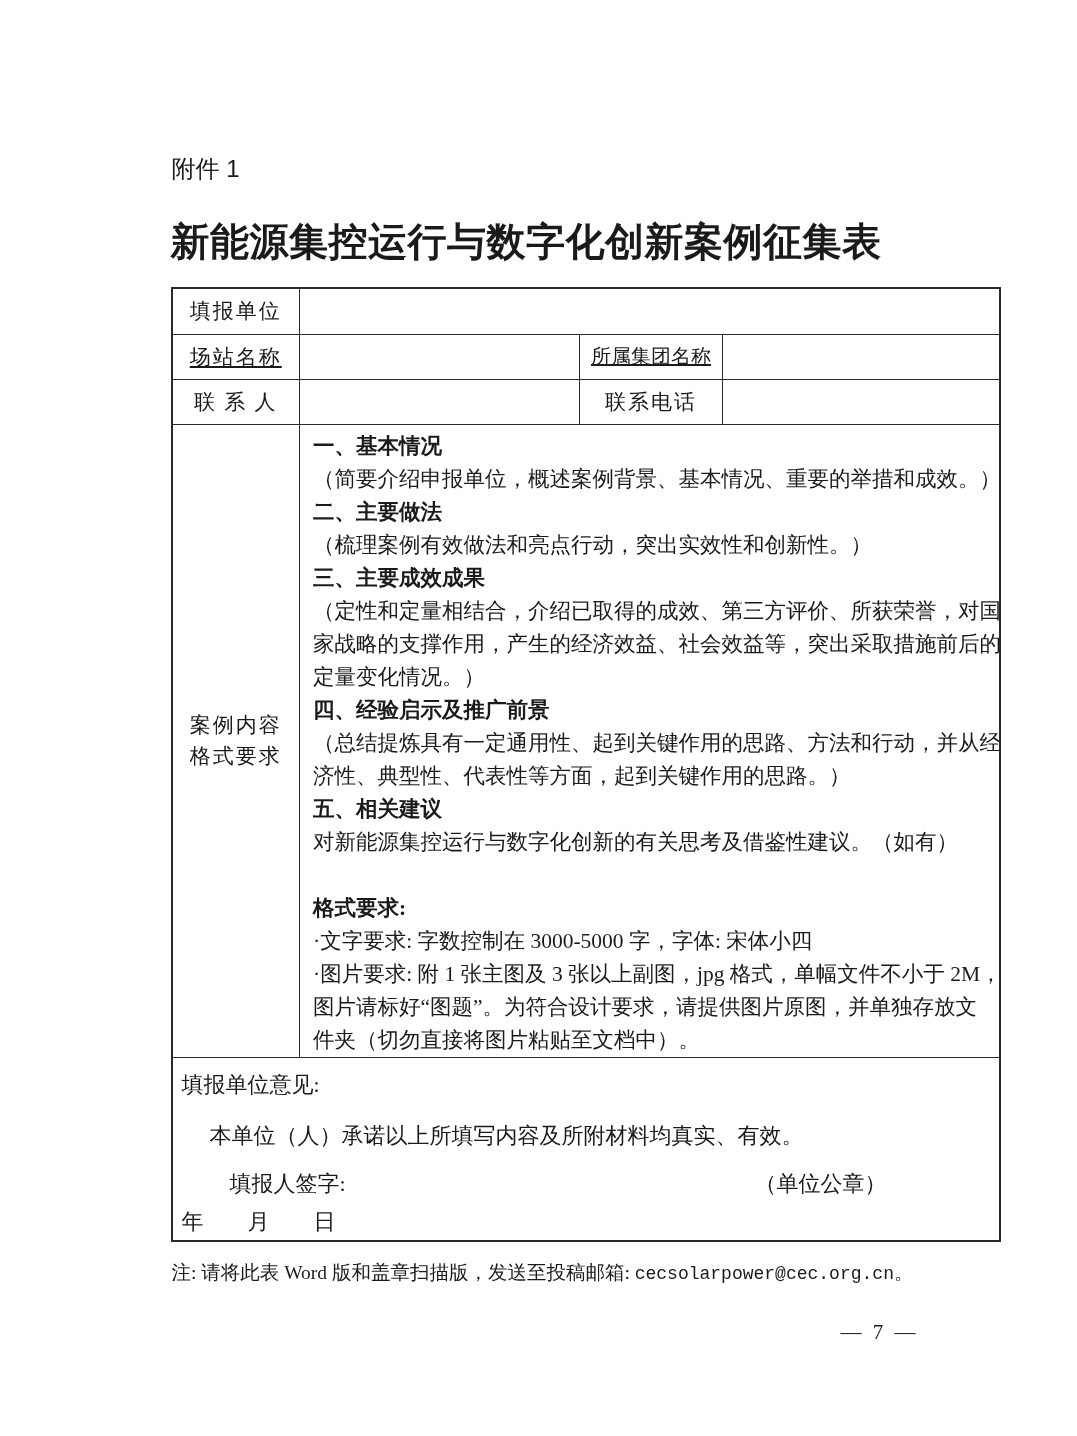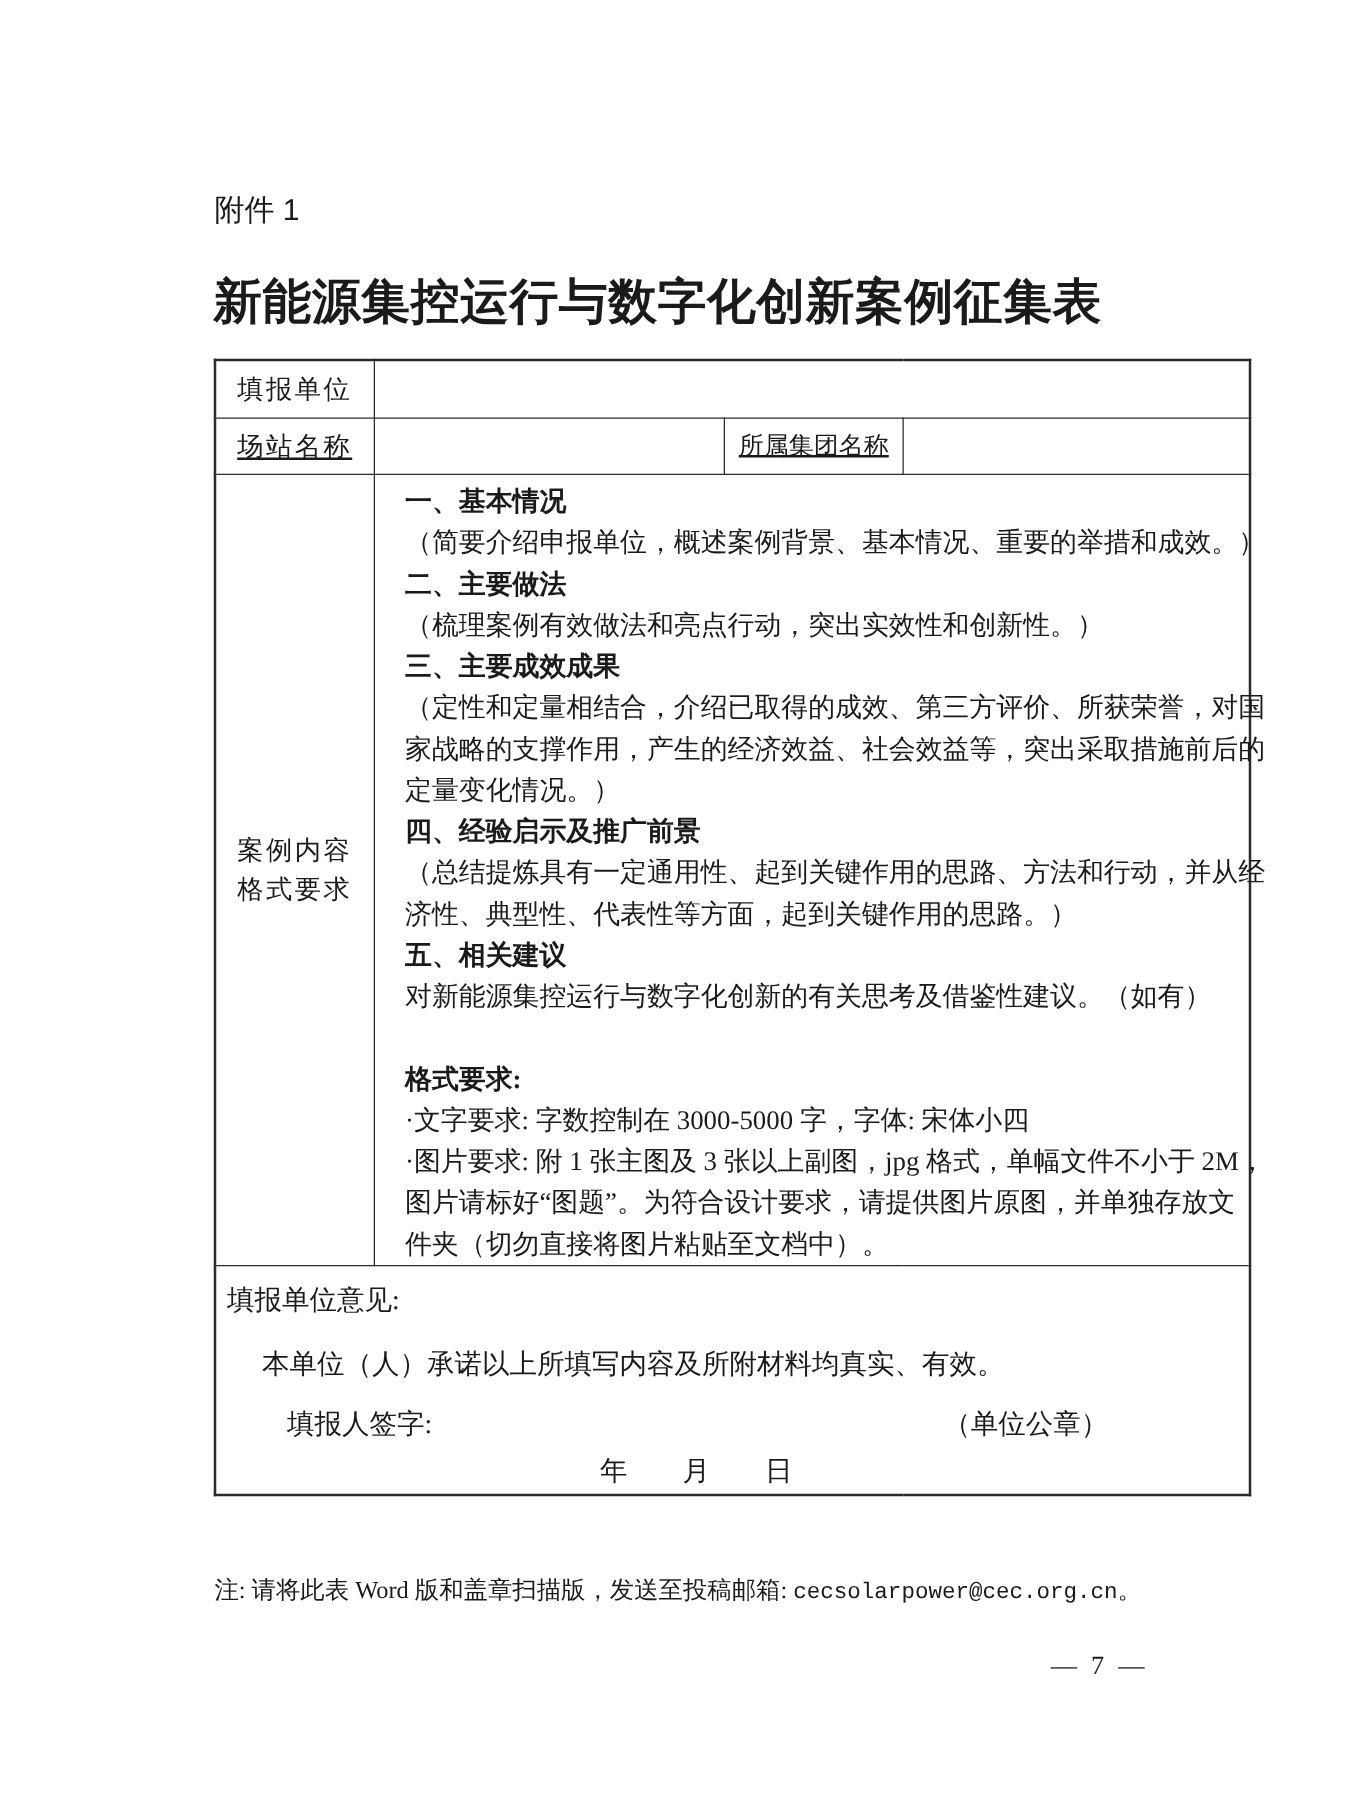--- a/index.html
+++ b/index.html
@@ -58,21 +58,21 @@
     letter-spacing: 2px;
     white-space: nowrap;
   }
   .label-cell.small {
     font-size: 20px;
     letter-spacing: 0;
   }
   .case-label div { line-height: 31px; }
   .content-cell {
     vertical-align: top;
-    padding: 5px 8px 0 24px;
+    padding: 5px 8px 0 13px;
   }
   .case-line {
     font-size: 21.5px;
     line-height: 33px;
     min-height: 33px;
     white-space: nowrap;
   }
   .case-line.bold { font-weight: bold; }
   .opinion-cell {
     vertical-align: top;
@@ -82,21 +82,21 @@
   }
   .opinion-commit { margin: 23px 0 0 28px; }
   .sig-row {
     display: flex;
     justify-content: space-between;
     margin: 20px 0 0 48px;
     padding-right: 112px;
   }
   .date-row {
     margin-top: 10px;
-    text-align: center;
+    text-align: left;
     padding-right: 66px;
   }
   .note-line {
     position: absolute;
     left: 128px;
     top: 1260px;
     font-size: 19.5px;
     line-height: 26px;
     white-space: nowrap;
   }
@@ -131,20 +131,26 @@
     </colgroup>
     <tbody>
         <tr class="r1">
       <td class="label-cell">填报单位</td>
       <td colspan="3"></td>
     </tr>
     <tr class="r2">
       <td class="label-cell">场站名称</td>
       <td></td>
       <td class="label-cell small">所属集团名称</td>
+      <td></td>
+    </tr>
+    <tr class="r3">
+      <td class="label-cell">联 系 人</td>
+      <td></td>
+      <td class="label-cell">联系电话</td>
       <td></td>
     </tr>
     <tr class="r4">
       <td class="label-cell case-label">
         <div>案例内容</div>
         <div>格式要求</div>
       </td>
       <td colspan="3" class="content-cell">
         <div id="case-lines">
               <div class="case-line bold">一、基本情况</div>

